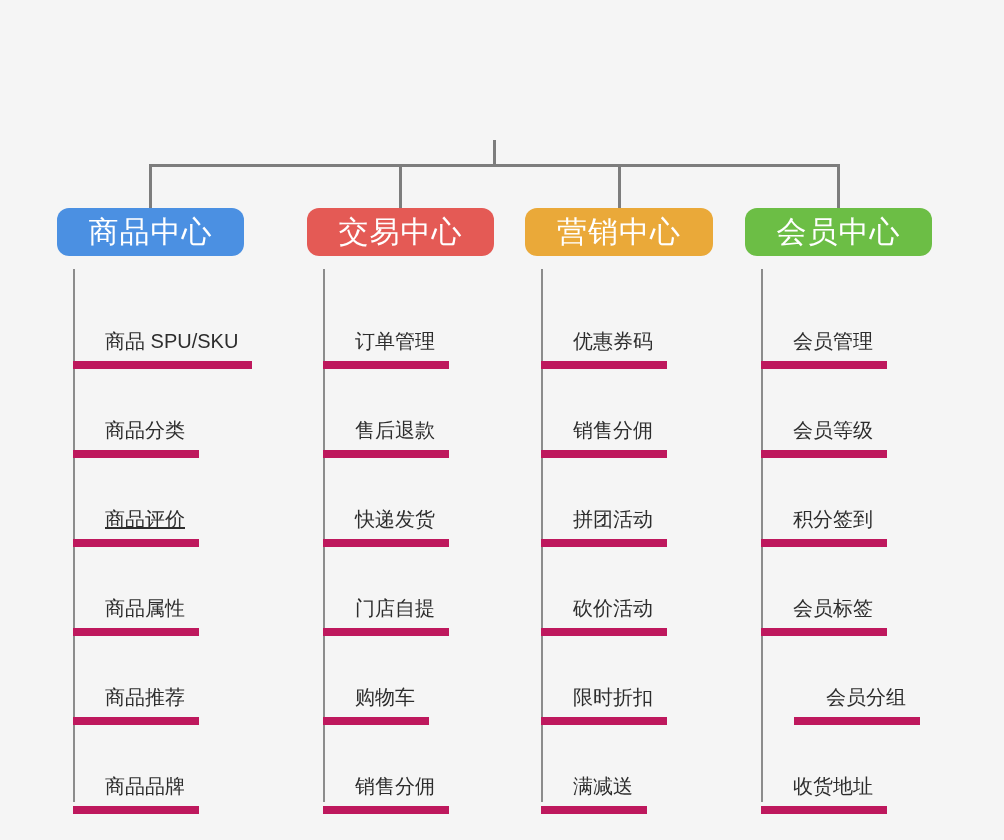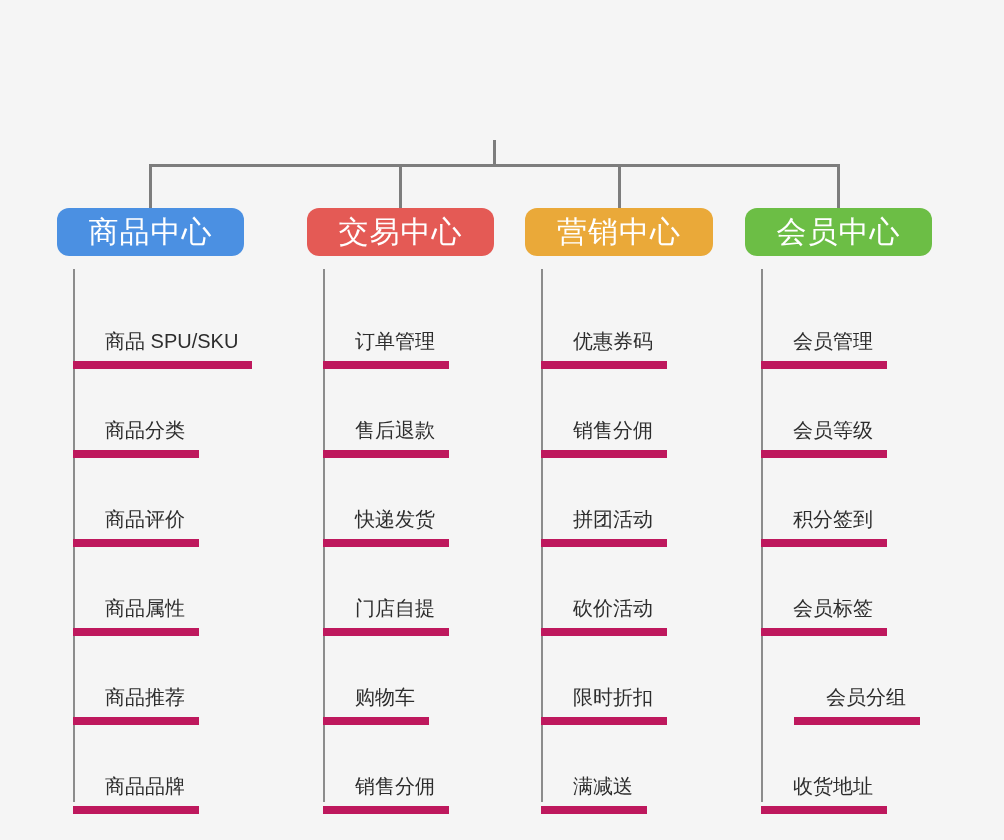--- a/index.html
+++ b/index.html
@@ -90,21 +90,21 @@
       <div class="connector" style="left: 617.5px; top: 164px; width: 3px; height: 44px;"></div>
       <div class="connector" style="left: 837px; top: 164px; width: 3px; height: 44px;"></div>
     </div>
 
   <div id="columns">
       <div class="column" style="left: 57px;">
         <div class="branch-box" style="width: 187px; background: rgb(75, 144, 226); color: rgb(255, 255, 255);">商品中心</div>
         <div class="trunk" style="top: 61px; height: 533px; left: 16px;"></div>
         <div class="leaf" style="top: 103px;">商品 SPU/SKU</div>
         <div class="leaf" style="top: 192px;">商品分类</div>
-        <div class="leaf" style="top: 281px;">商品评价</div>
+        <div class="leaf" style="top: 281px; text-decoration: underline;">商品评价</div>
         <div class="leaf" style="top: 370px;">商品属性</div>
         <div class="leaf" style="top: 459px;">商品推荐</div>
         <div class="leaf" style="top: 548px;">商品品牌</div>
       </div>
       <div class="column" style="left: 307px;">
         <div class="branch-box" style="width: 187px; background: rgb(228, 90, 85); color: rgb(255, 255, 255);">交易中心</div>
         <div class="trunk" style="top: 61px; height: 533px; left: 16px;"></div>
         <div class="leaf" style="top: 103px;">订单管理</div>
         <div class="leaf" style="top: 192px;">售后退款</div>
         <div class="leaf" style="top: 281px;">快递发货</div>

